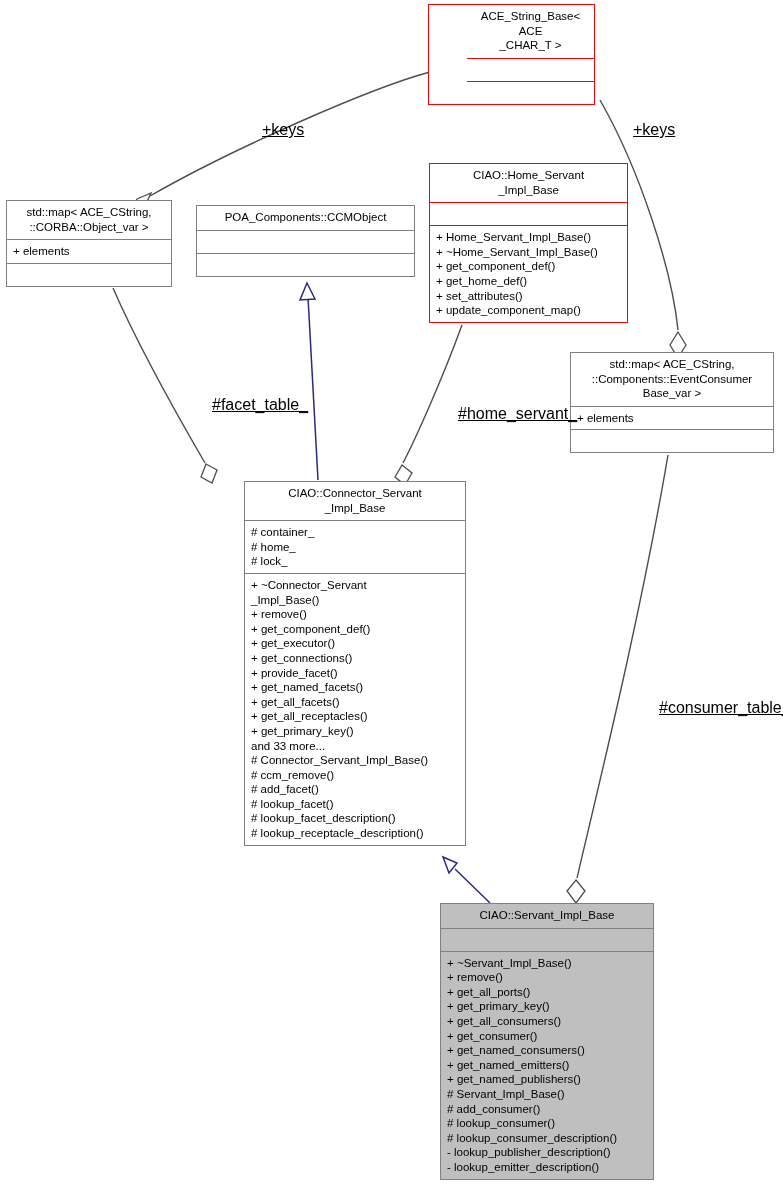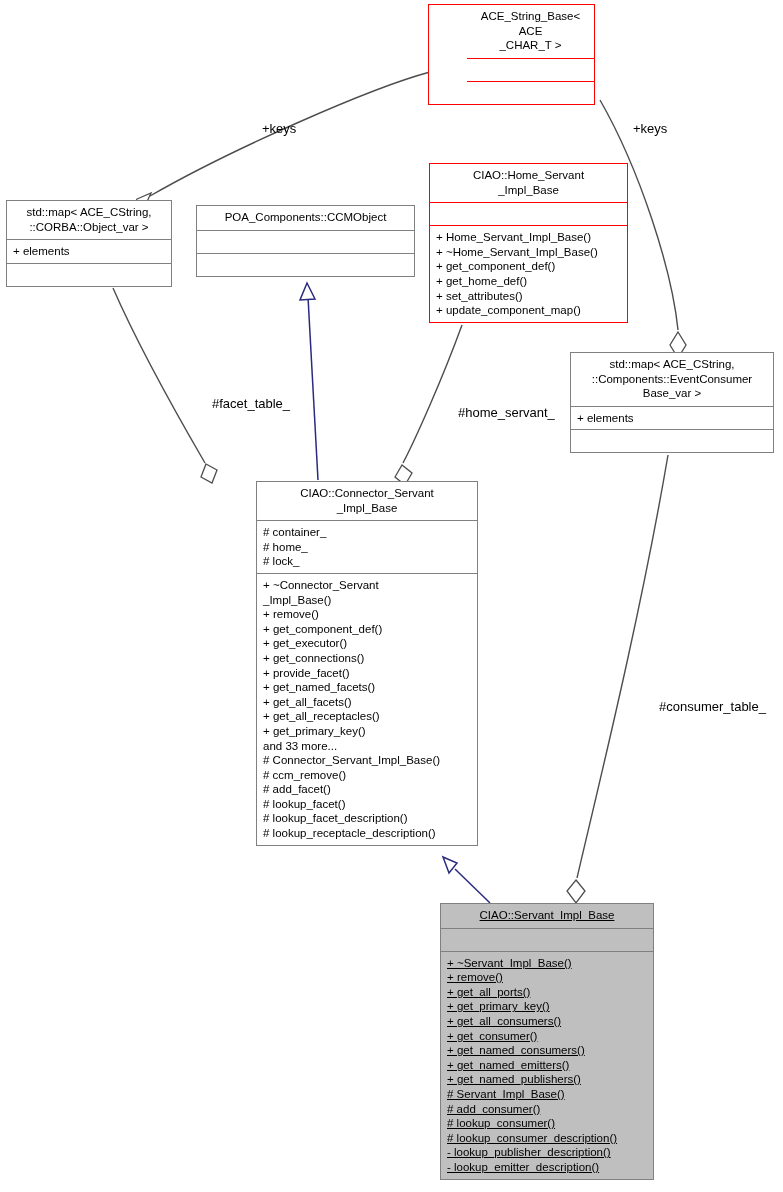--- a/index.html
+++ b/index.html
@@ -32,21 +32,20 @@
     background: #ffffff;
     font-size: 11.5px;
     line-height: 14.6px;
     color: #000000;
   }
   .node.red {
     border-color: #ff0000;
   }
   .node.filled {
     background: #bfbfbf;
-    text-decoration: underline;
   }
   .node .title {
     text-align: center;
     padding: 4px 4px 5px 4px;
     white-space: pre-line;
   }
   .node .sep {
     border-top: 1px solid #808080;
     height: 0;
     font-size: 0;
@@ -60,23 +59,24 @@
   }
   .node .compartment.empty {
     height: 14px;
     padding: 4px 5px;
   }
   .node .compartment div {
     white-space: pre;
   }
   .edge-label {
     position: absolute;
-    font-size: 13px;
+    font-size: 16px;
     color: #000000;
     white-space: pre;
+    text-decoration: underline;
   }
 </style>
 </head>
 <body>
 
 <div id="diagram">
 
   <svg id="edges" viewBox="0 0 783 1192">
 
     <path d="M 430 72 C 370 88, 230 150, 150 196" fill="none" stroke="#4d4d4d" stroke-width="1.4"></path>
@@ -150,21 +150,21 @@
 ::Components::EventConsumer
 Base_var &gt;</div>
     <div class="sep"></div>
     <div class="compartment">
       <div>+ elements</div>
     </div>
     <div class="sep"></div>
     <div class="compartment empty"></div>
   </div>
 
-  <div class="node" style="left:244px; top:481px; width:222px;margin-left:12px;">
+  <div class="node" style="left:244px; top:481px; width:222px;">
     <div class="title">CIAO::Connector_Servant
 _Impl_Base</div>
     <div class="sep"></div>
     <div class="compartment">
       <div># container_</div>
       <div># home_</div>
       <div># lock_</div>
     </div>
     <div class="sep"></div>
     <div class="compartment">

